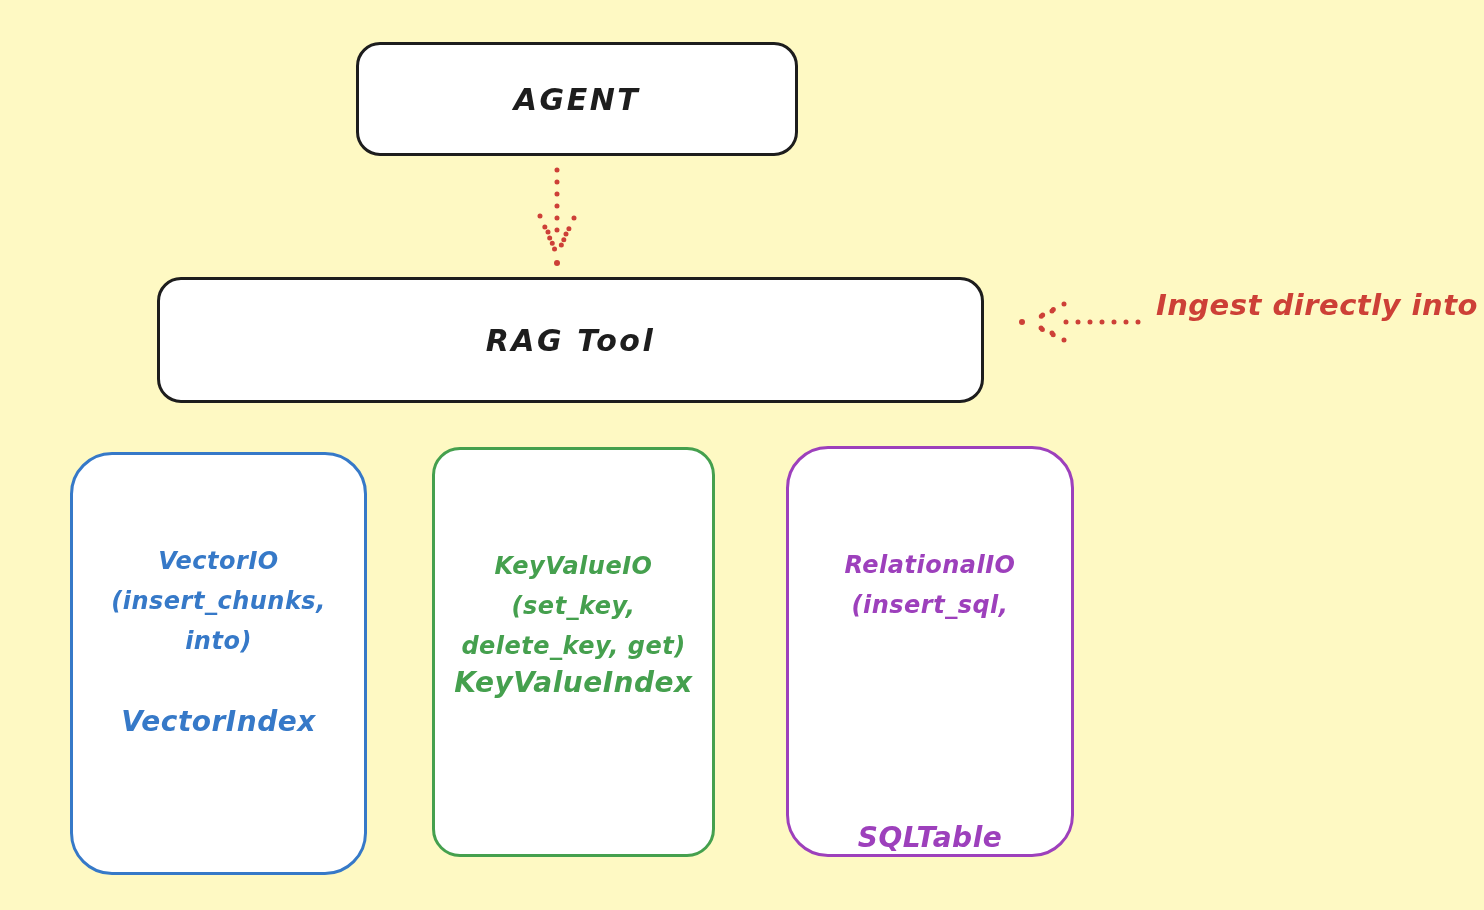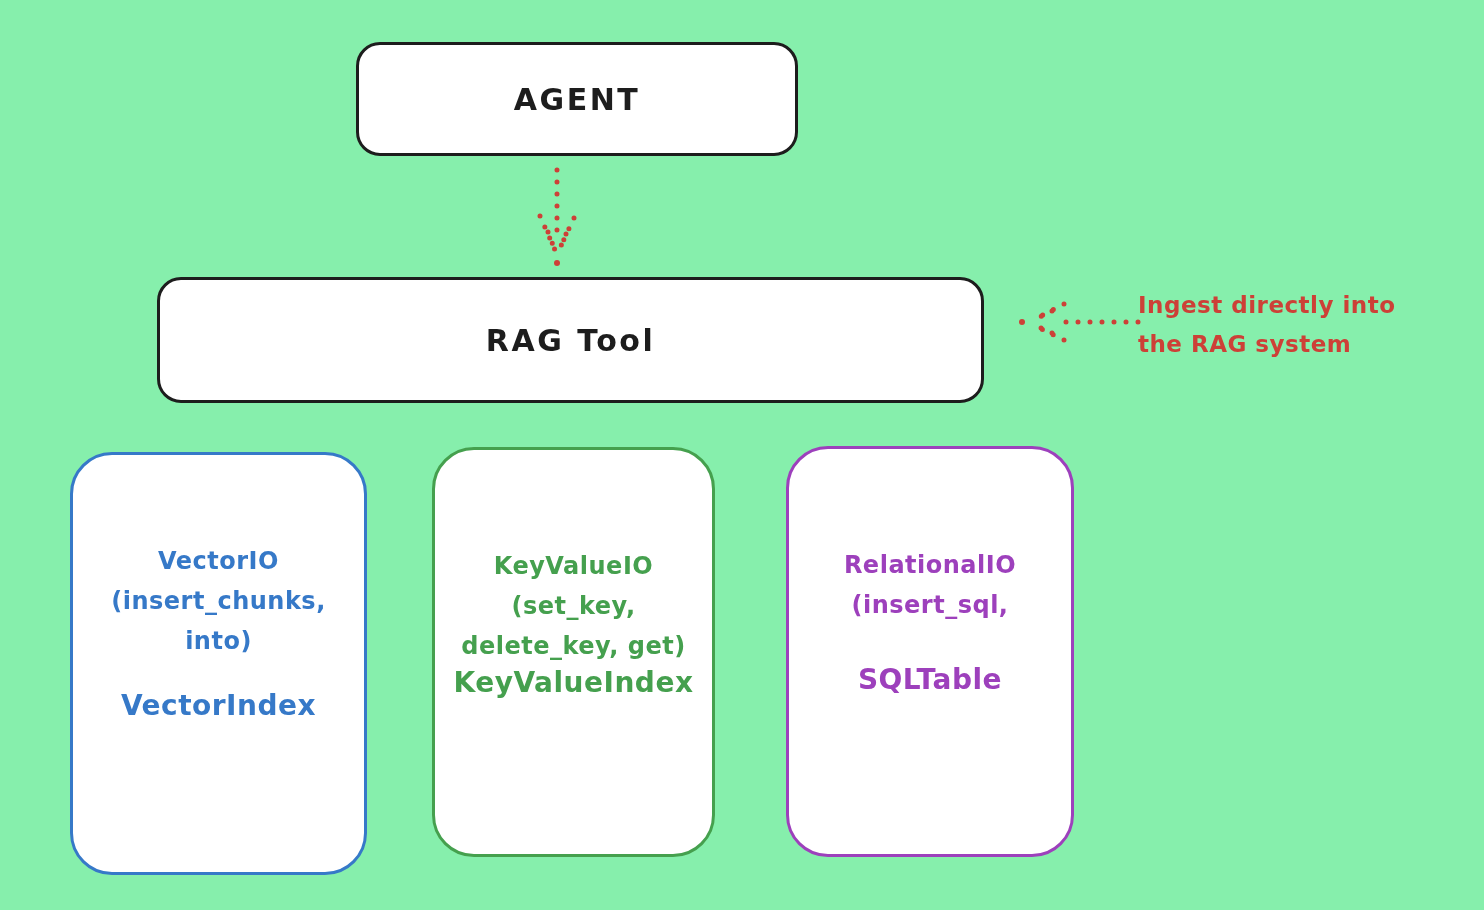--- a/index.html
+++ b/index.html
@@ -5,22 +5,23 @@
   html, body {
     margin: 0;
     padding: 0;
     background: #ffffff;
     font-family: "DejaVu Sans", sans-serif;
   }
   .canvas {
     position: relative;
     width: 1484px;
     height: 910px;
-    background: #86efac;
+    background: #fef9c3;
     overflow: hidden;
+    font-style: italic;
   }
   .node {
     position: absolute;
     box-sizing: border-box;
     background: #ffffff;
     display: flex;
     align-items: center;
     justify-content: center;
     text-align: center;
   }
@@ -49,33 +50,33 @@
     font-weight: 700;
     line-height: 40px;
     letter-spacing: 0.5px;
   }
   .store-node .store-index {
     font-size: 28px;
     font-weight: 700;
     letter-spacing: 0.5px;
   }
   .vector-node     { left: 70px;  top: 452px; width: 297px; height: 423px; padding-top: 86px; }
-  .vector-node .store-index     { margin-top: 28px; }
-  .keyvalue-node   { left: 432px; top: 447px; width: 283px; height: 410px; padding-top: 96px; }
+  .vector-node .store-index     { margin-top: 44px; }
+  .keyvalue-node   { left: 432px; top: 447px; width: 283px; height: 410px; padding-top: 96px; border-radius: 28px; }
   .keyvalue-node .store-index   { }
-  .relational-node { left: 786px; top: 446px; width: 288px; height: 411px; padding-top: 96px; }
+  .relational-node { left: 786px; top: 446px; width: 288px; height: 411px; padding-top: 96px; justify-content: space-between; }
   .relational-node .store-index { margin-top: 38px; }
 
   .annotation {
     position: absolute;
     left: 1138px;
     top: 286px;
     width: 340px;
-    text-align: left;
-    font-size: 23px;
+    text-align: right;
+    font-size: 29px;
     font-weight: 700;
     line-height: 39px;
     letter-spacing: 0.5px;
   }
 
   .arrow-layer {
     position: absolute;
     left: 0;
     top: 0;
     width: 1484px;
@@ -117,21 +118,20 @@
       <path d="M1064 304 L1033 320"></path>
       <path d="M1064 340 L1033 325"></path>
       <path d="M1052 311 L1032 321"></path>
       <path d="M1052 333 L1032 324"></path>
       <circle cx="1022" cy="322" r="3" fill="currentColor"></circle>
     </g>
   </svg>
 
   <div class="annotation" style="color: rgb(205, 64, 55);">
     <div>Ingest directly into</div>
-    <div>the RAG system</div>
   </div>
 
   <div class="node store-node vector-node" style="color: rgb(54, 121, 200);">
     <div class="store-lines">
       <div>VectorIO</div>
       <div>(insert_chunks,</div>
       <div>into)</div>
     </div>
     <div class="store-index">VectorIndex</div>
   </div>

